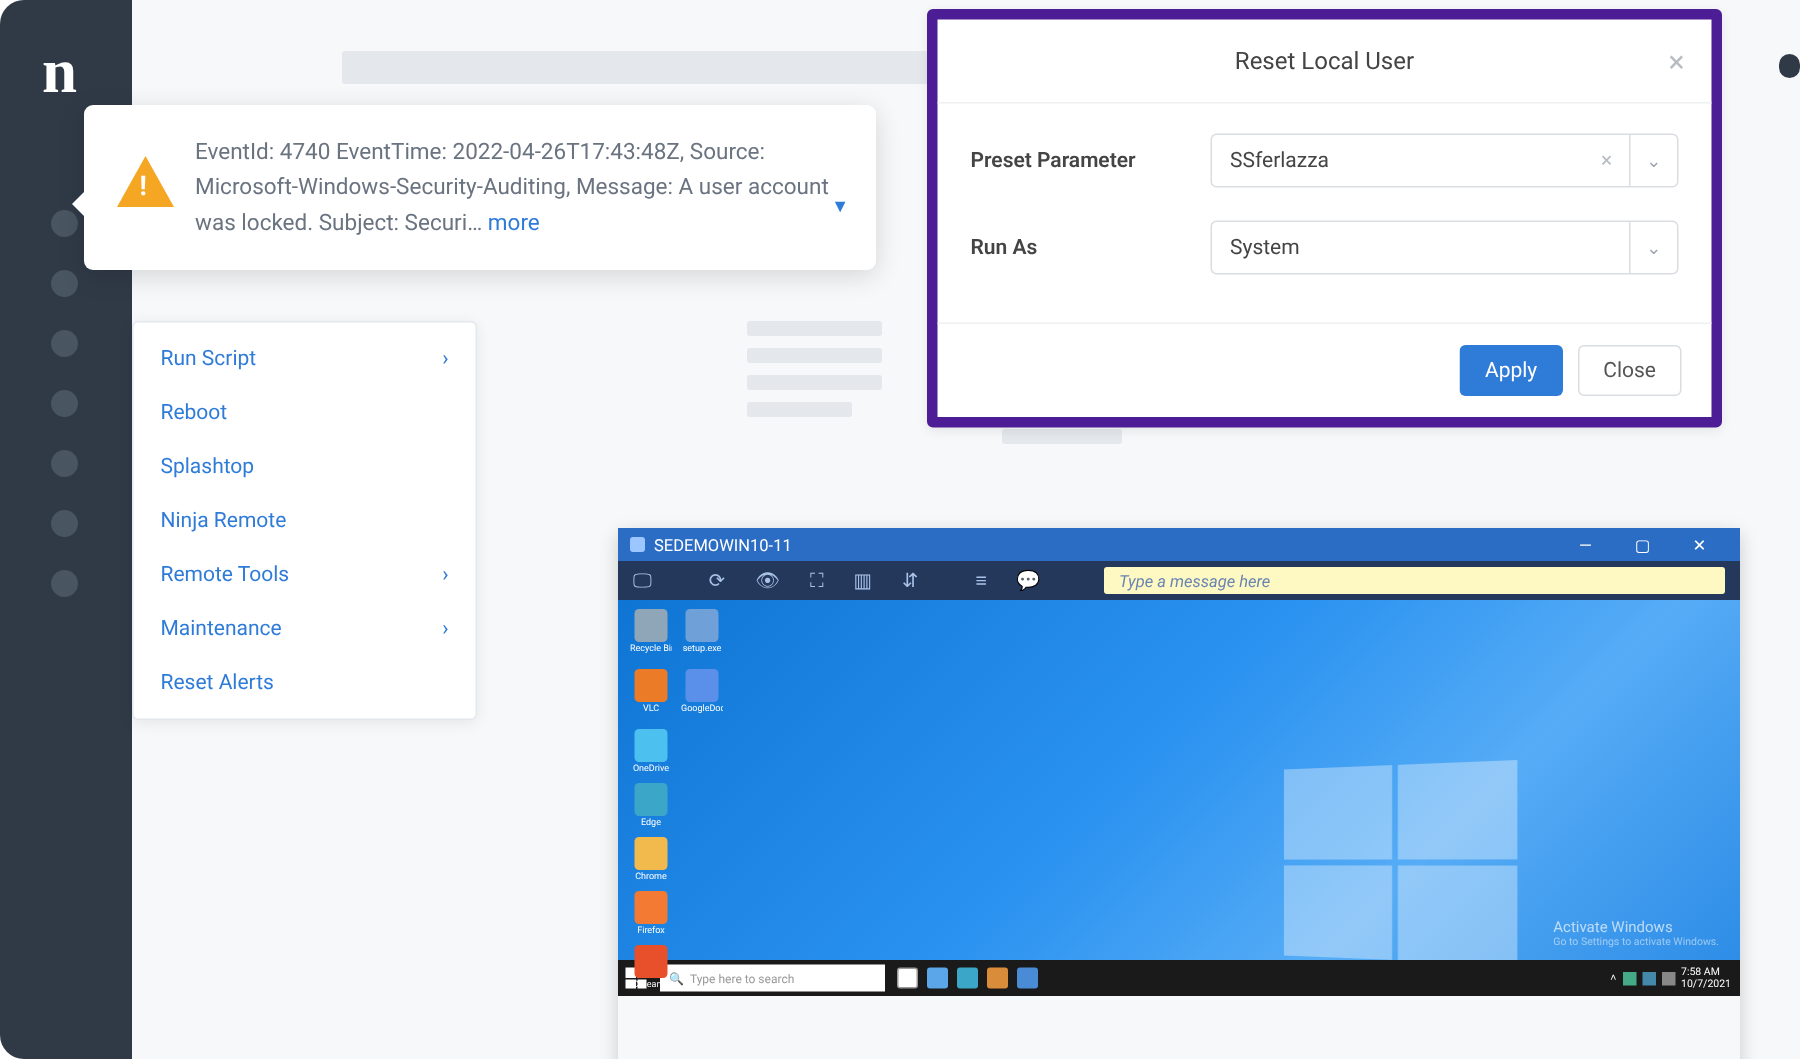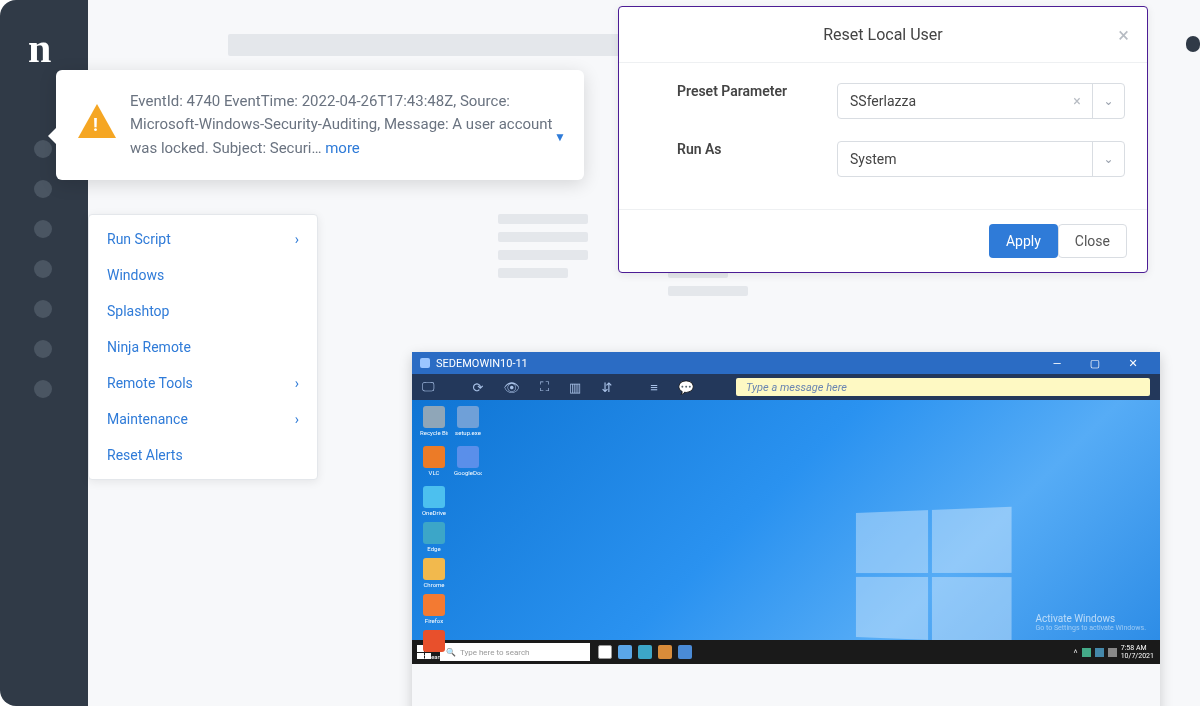--- a/index.html
+++ b/index.html
@@ -31,31 +31,31 @@
   
   .ctxmenu { position: absolute; left: 88px; top: 214px; width: 230px; background: #fff; border: 1px solid #e4e7eb; border-radius: 4px; box-shadow: 0 2px 10px rgba(0,0,0,0.08); z-index: 4; padding: 6px 0; }
   .ctx-item { padding: 10px 18px; font-size: 14px; color: #2f7bd8; cursor: pointer; display: flex; justify-content: space-between; align-items: center; }
   .ctx-chevron { color: #2f7bd8; font-size: 14px; }
 
   
   .skel-col { position: absolute; background: transparent; }
   .skel-col .line { height: 10px; background: #e4e7eb; border-radius: 2px; margin-bottom: 8px; }
 
   
-  .modal { position: absolute; left: 618px; top: 6px; width: 530px; background: #fff; border: 1px solid #4c1d95; border-radius: 4px; box-shadow: 0 2px 8px rgba(0,0,0,0.08); z-index: 6; }
+  .modal { position: absolute; left: 618px; top: 6px; width: 530px; background: #fff; border: 7px solid #4c1d95; border-radius: 4px; box-shadow: 0 2px 8px rgba(0,0,0,0.08); z-index: 6; }
   .modal-header { text-align: center; padding: 18px 0; font-size: 16px; color: #444; border-bottom: 1px solid #eef0f2; position: relative; }
   .modal-close { position: absolute; right: 18px; top: 16px; color: #b7bcc3; font-size: 20px; cursor: pointer; }
   .modal-body { padding: 20px 22px 10px; }
-  .form-row { display: flex; margin-bottom: 22px; margin-left: 36px; }
+  .form-row { display: flex; align-items: center; margin-bottom: 22px; }
   .form-label { width: 160px; font-size: 14px; font-weight: 600; color: #444; }
   .form-select { flex: 1; border: 1px solid #d9dde2; border-radius: 4px; height: 36px; display: flex; align-items: center; }
   .sel-text { flex: 1; padding: 0 12px; font-size: 14px; color: #444; }
   .sel-clear { width: 30px; text-align: center; color: #b7bcc3; font-size: 14px; cursor: pointer; }
   .sel-caret-box { width: 32px; border-left: 1px solid #d9dde2; height: 100%; display: flex; align-items: center; justify-content: center; color: #9aa2ae; font-size: 12px; cursor: pointer; }
-  .modal-footer { border-top: 1px solid #eef0f2; padding: 14px 20px; display: flex; justify-content: flex-end; }
+  .modal-footer { border-top: 1px solid #eef0f2; padding: 14px 20px; display: flex; justify-content: flex-end; gap: 10px; }
   .btn { padding: 8px 16px; border-radius: 4px; font-size: 14px; cursor: pointer; border: 1px solid transparent; }
   .btn-primary { background: #2f7bd8; color: #fff; }
   .btn-secondary { background: #fff; color: #555; border: 1px solid #d9dde2; }
 
   
   .remote { position: absolute; left: 412px; top: 305px; width: 748px; height: 386px; box-shadow: 0 4px 12px rgba(0,0,0,0.18); z-index: 3; margin-top: 47px; }
   .remote-title { height: 22px; background: #2b6cc4; color: #fff; font-size: 11px; display: flex; align-items: center; padding: 0 8px; justify-content: space-between; }
   .remote-title-left { display: flex; align-items: center; gap: 6px; }
   .remote-title-icons { display: flex; gap: 0; }
   .remote-title-btn { width: 38px; height: 22px; display: flex; align-items: center; justify-content: center; color: #fff; font-size: 11px; cursor: pointer; }
@@ -138,21 +138,21 @@
   </div>
   <div class="tooltip-chevron">▼</div>
 </div>
 
 <div class="ctxmenu" id="ctxmenu">
     <div class="ctx-item">
       <span>Run Script</span>
       <span class="ctx-chevron">›</span>
     </div>
     <div class="ctx-item">
-      <span>Windows</span>
+      <span>Reboot</span>
     </div>
     <div class="ctx-item">
       <span>Splashtop</span>
     </div>
     <div class="ctx-item">
       <span>Ninja Remote</span>
     </div>
     <div class="ctx-item">
       <span>Remote Tools</span>
       <span class="ctx-chevron">›</span>

